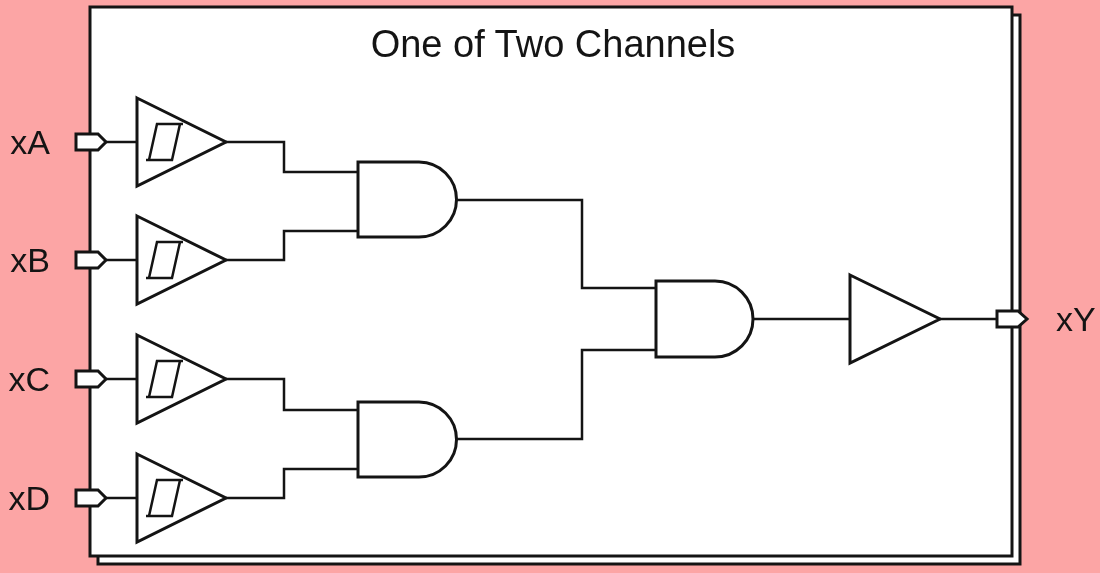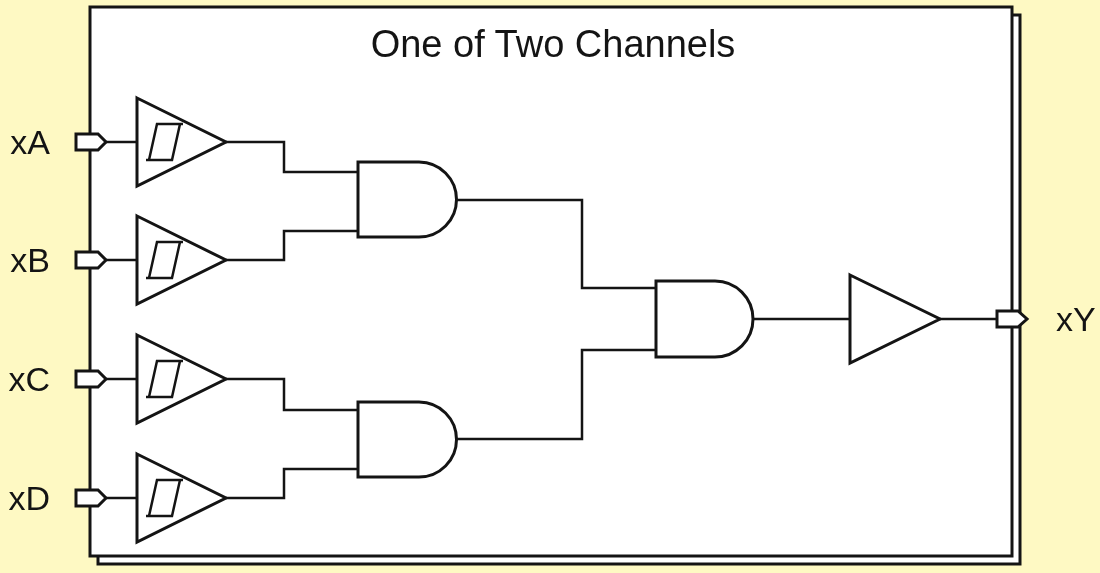--- a/index.html
+++ b/index.html
@@ -1,16 +1,16 @@
 <!DOCTYPE html>
 <html><head>
 <meta charset="utf-8">
 <style>
   html,body{margin:0;padding:0;background:#ffffff;}
-  .stage{width:1100px;height:573px;position:relative;background:#fef9c3;overflow:hidden;text-decoration:underline;}
+  .stage{width:1100px;height:573px;position:relative;background:#fca5a5;overflow:hidden;text-decoration:underline;}
   svg{display:block;}
   .port-label{font-family:"Liberation Sans",sans-serif;font-size:34px;fill:#141414;}
   .title-label{font-family:"Liberation Sans",sans-serif;font-size:38px;fill:#141414;}
   .shape{fill:#ffffff;stroke:#141414;stroke-width:3;stroke-linejoin:miter;}
   .wire{fill:none;stroke:#141414;stroke-width:2.5;stroke-linejoin:miter;stroke-linecap:butt;}
   .glyph{fill:none;stroke:#141414;stroke-width:2.5;stroke-linejoin:miter;}
   .boxline{fill:#ffffff;stroke:#141414;stroke-width:3;}
 </style>
 </head>
 <body>

